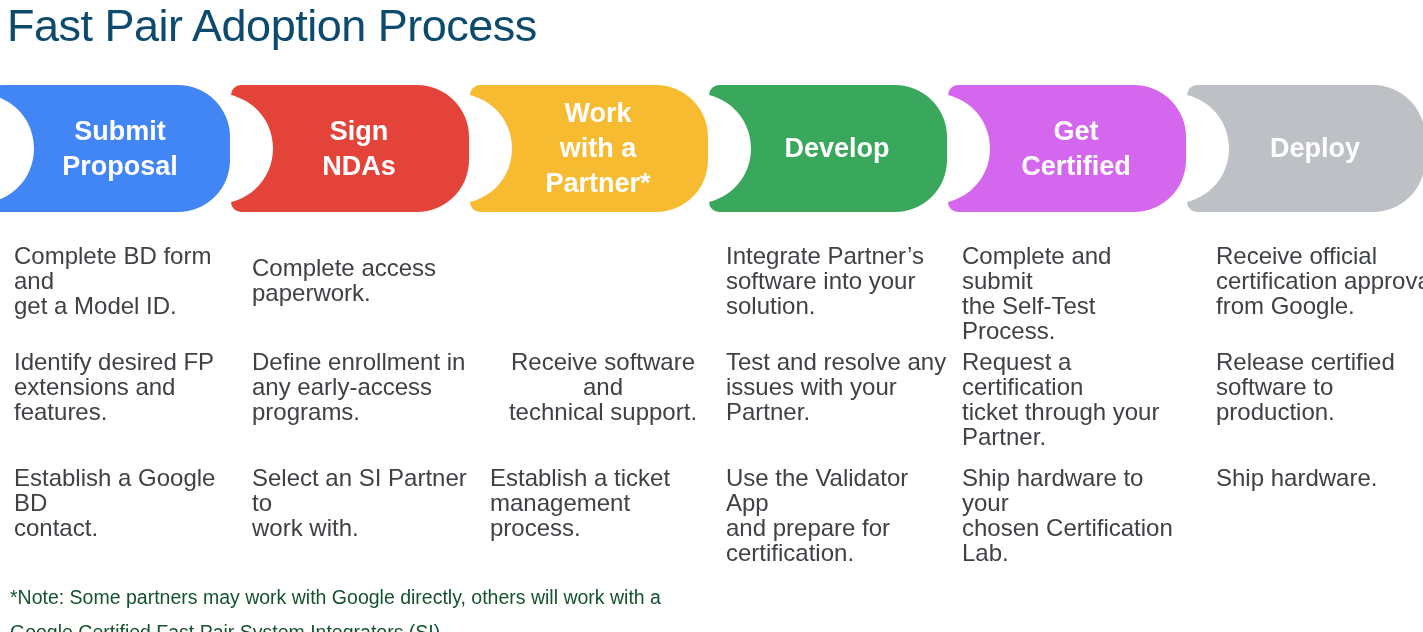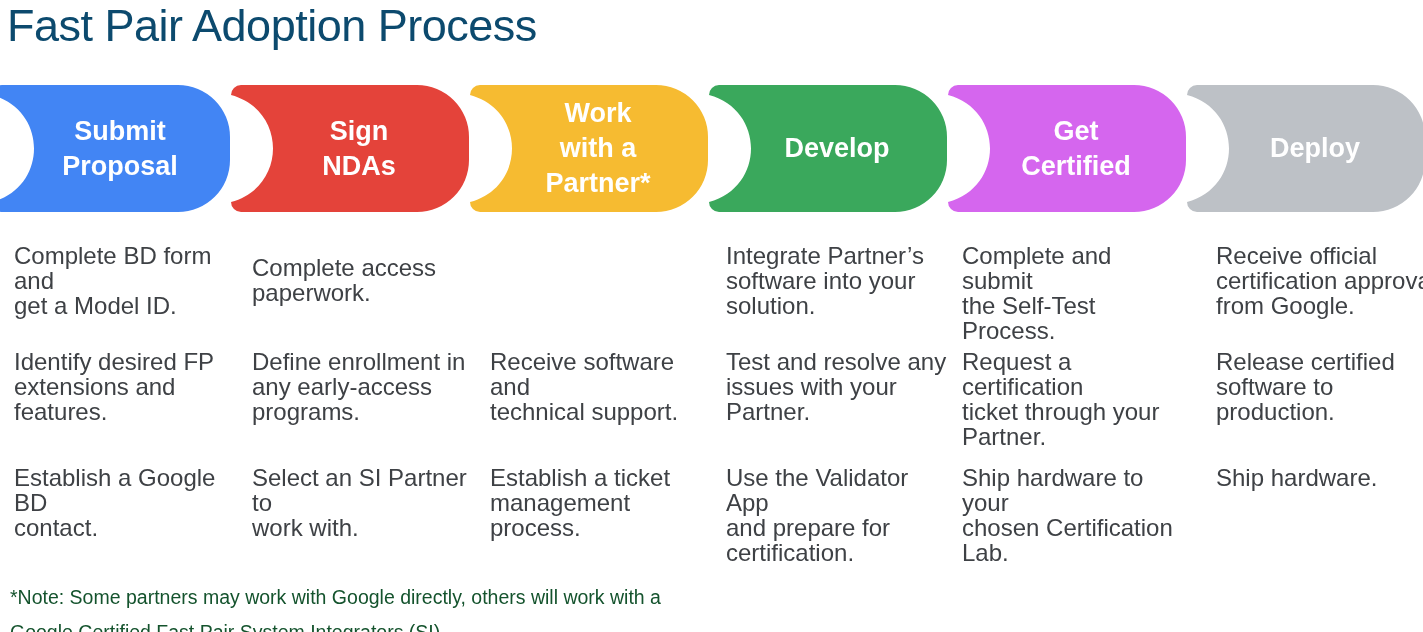--- a/index.html
+++ b/index.html
@@ -134,21 +134,21 @@
     <div class="col" style="left: 248px;">
       <div class="step" style="top: 0px; margin-top: 12px;">Complete access
 paperwork.</div>
       <div class="step" style="top: 106px;">Define enrollment in
 any early-access
 programs.</div>
       <div class="step" style="top: 222px;">Select an SI Partner to
 work with.</div>
     </div>
     <div class="col" style="left: 486px;">
-      <div class="step" style="top: 106px;">Receive software and
+      <div class="step" style="top: 106px; text-align: center;">Receive software and
 technical support.</div>
       <div class="step" style="top: 222px;">Establish a ticket
 management process.</div>
     </div>
     <div class="col" style="left: 722px;">
       <div class="step" style="top: 0px;">Integrate Partner’s
 software into your
 solution.</div>
       <div class="step" style="top: 106px;">Test and resolve any
 issues with your

